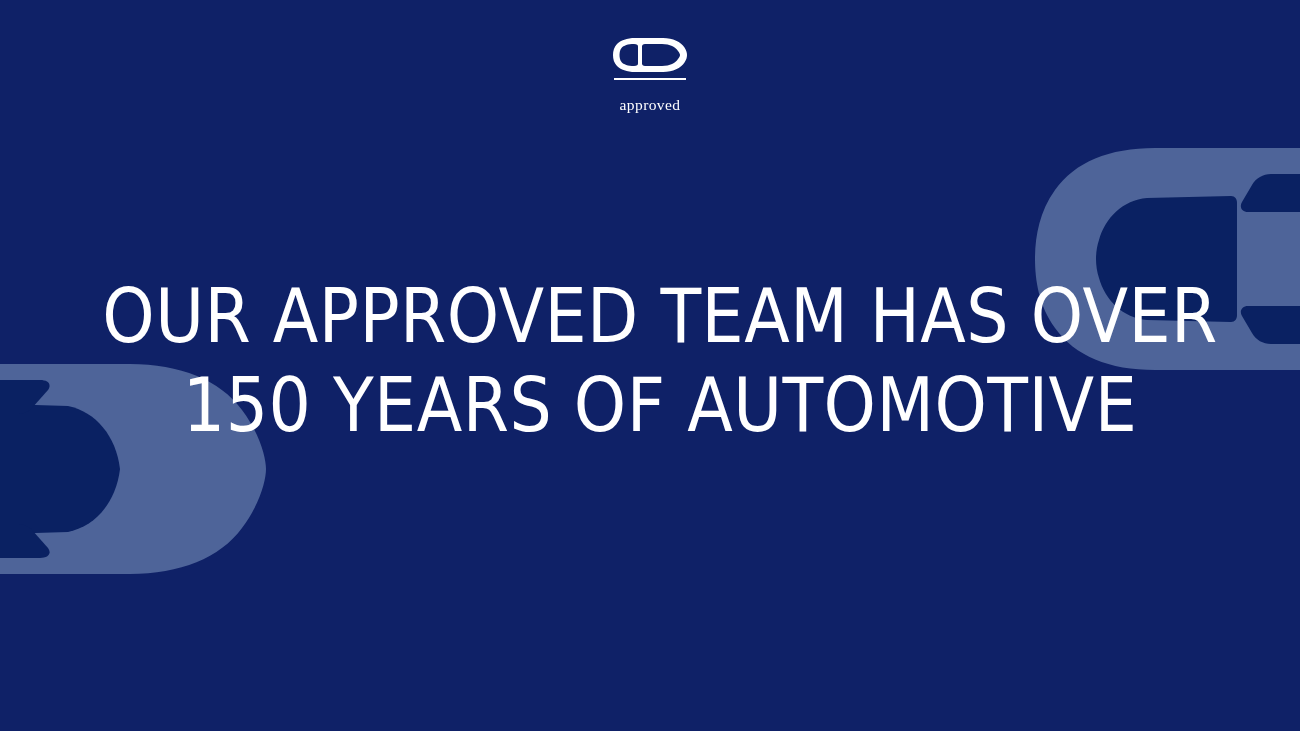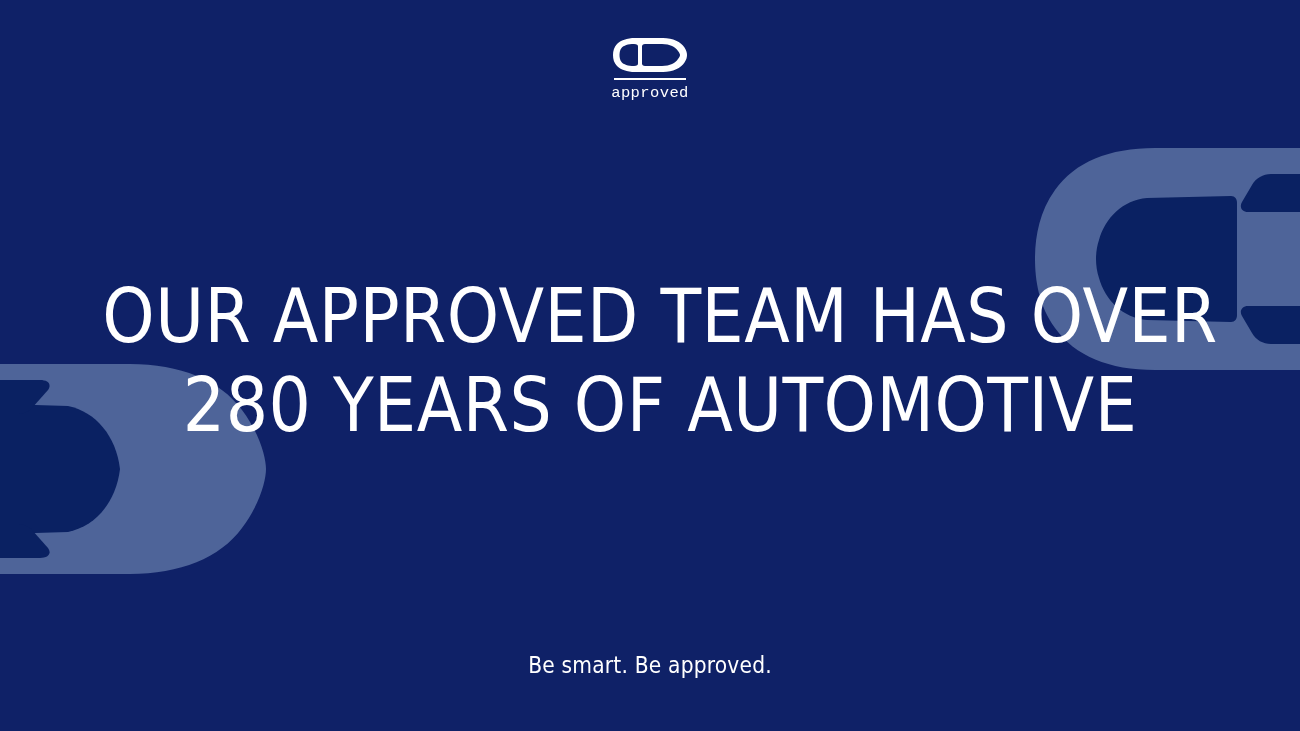--- a/index.html
+++ b/index.html
@@ -39,27 +39,27 @@
     display:flex; flex-direction:column;
     align-items:center;
   }
   #brand-car { display:block; }
   #brand-rule {
     width:72px; height:2px;
     background:#ffffff;
     margin-top:6px;
   }
   #brand-word {
-    margin-top:4px;
+    margin-top:16px;
     color:#ffffff;
     font-size:15.5px;
     letter-spacing:0.4px;
     font-weight:400;
     font-stretch:condensed;
-    font-family:Liberation Mono, monospace;
+    font-family:Liberation Serif, serif;
   }
 
   
   #headline {
     position:absolute;
     top:272px; left:0; right:0;
     text-align:center;
     color:#ffffff;
     font-family:"DejaVu Sans Condensed","Liberation Sans", sans-serif;
     font-size:74px;
@@ -214,18 +214,17 @@
         L 29 8.5
         C 29 7 30 6 32 6
         Z"></path>
     </svg>
     <div id="brand-rule"></div>
     <div id="brand-word">approved</div>
   </div>
 
   <div id="headline">
     <span class="hl-line">OUR APPROVED TEAM HAS OVER</span>
-    <span class="hl-line">280 YEARS OF AUTOMOTIVE</span>
+    <span class="hl-line">150 YEARS OF AUTOMOTIVE</span>
   </div>
 
-  <div id="tagline">Be smart. Be approved.</div>
 
 </div>
 
 </body></html>

